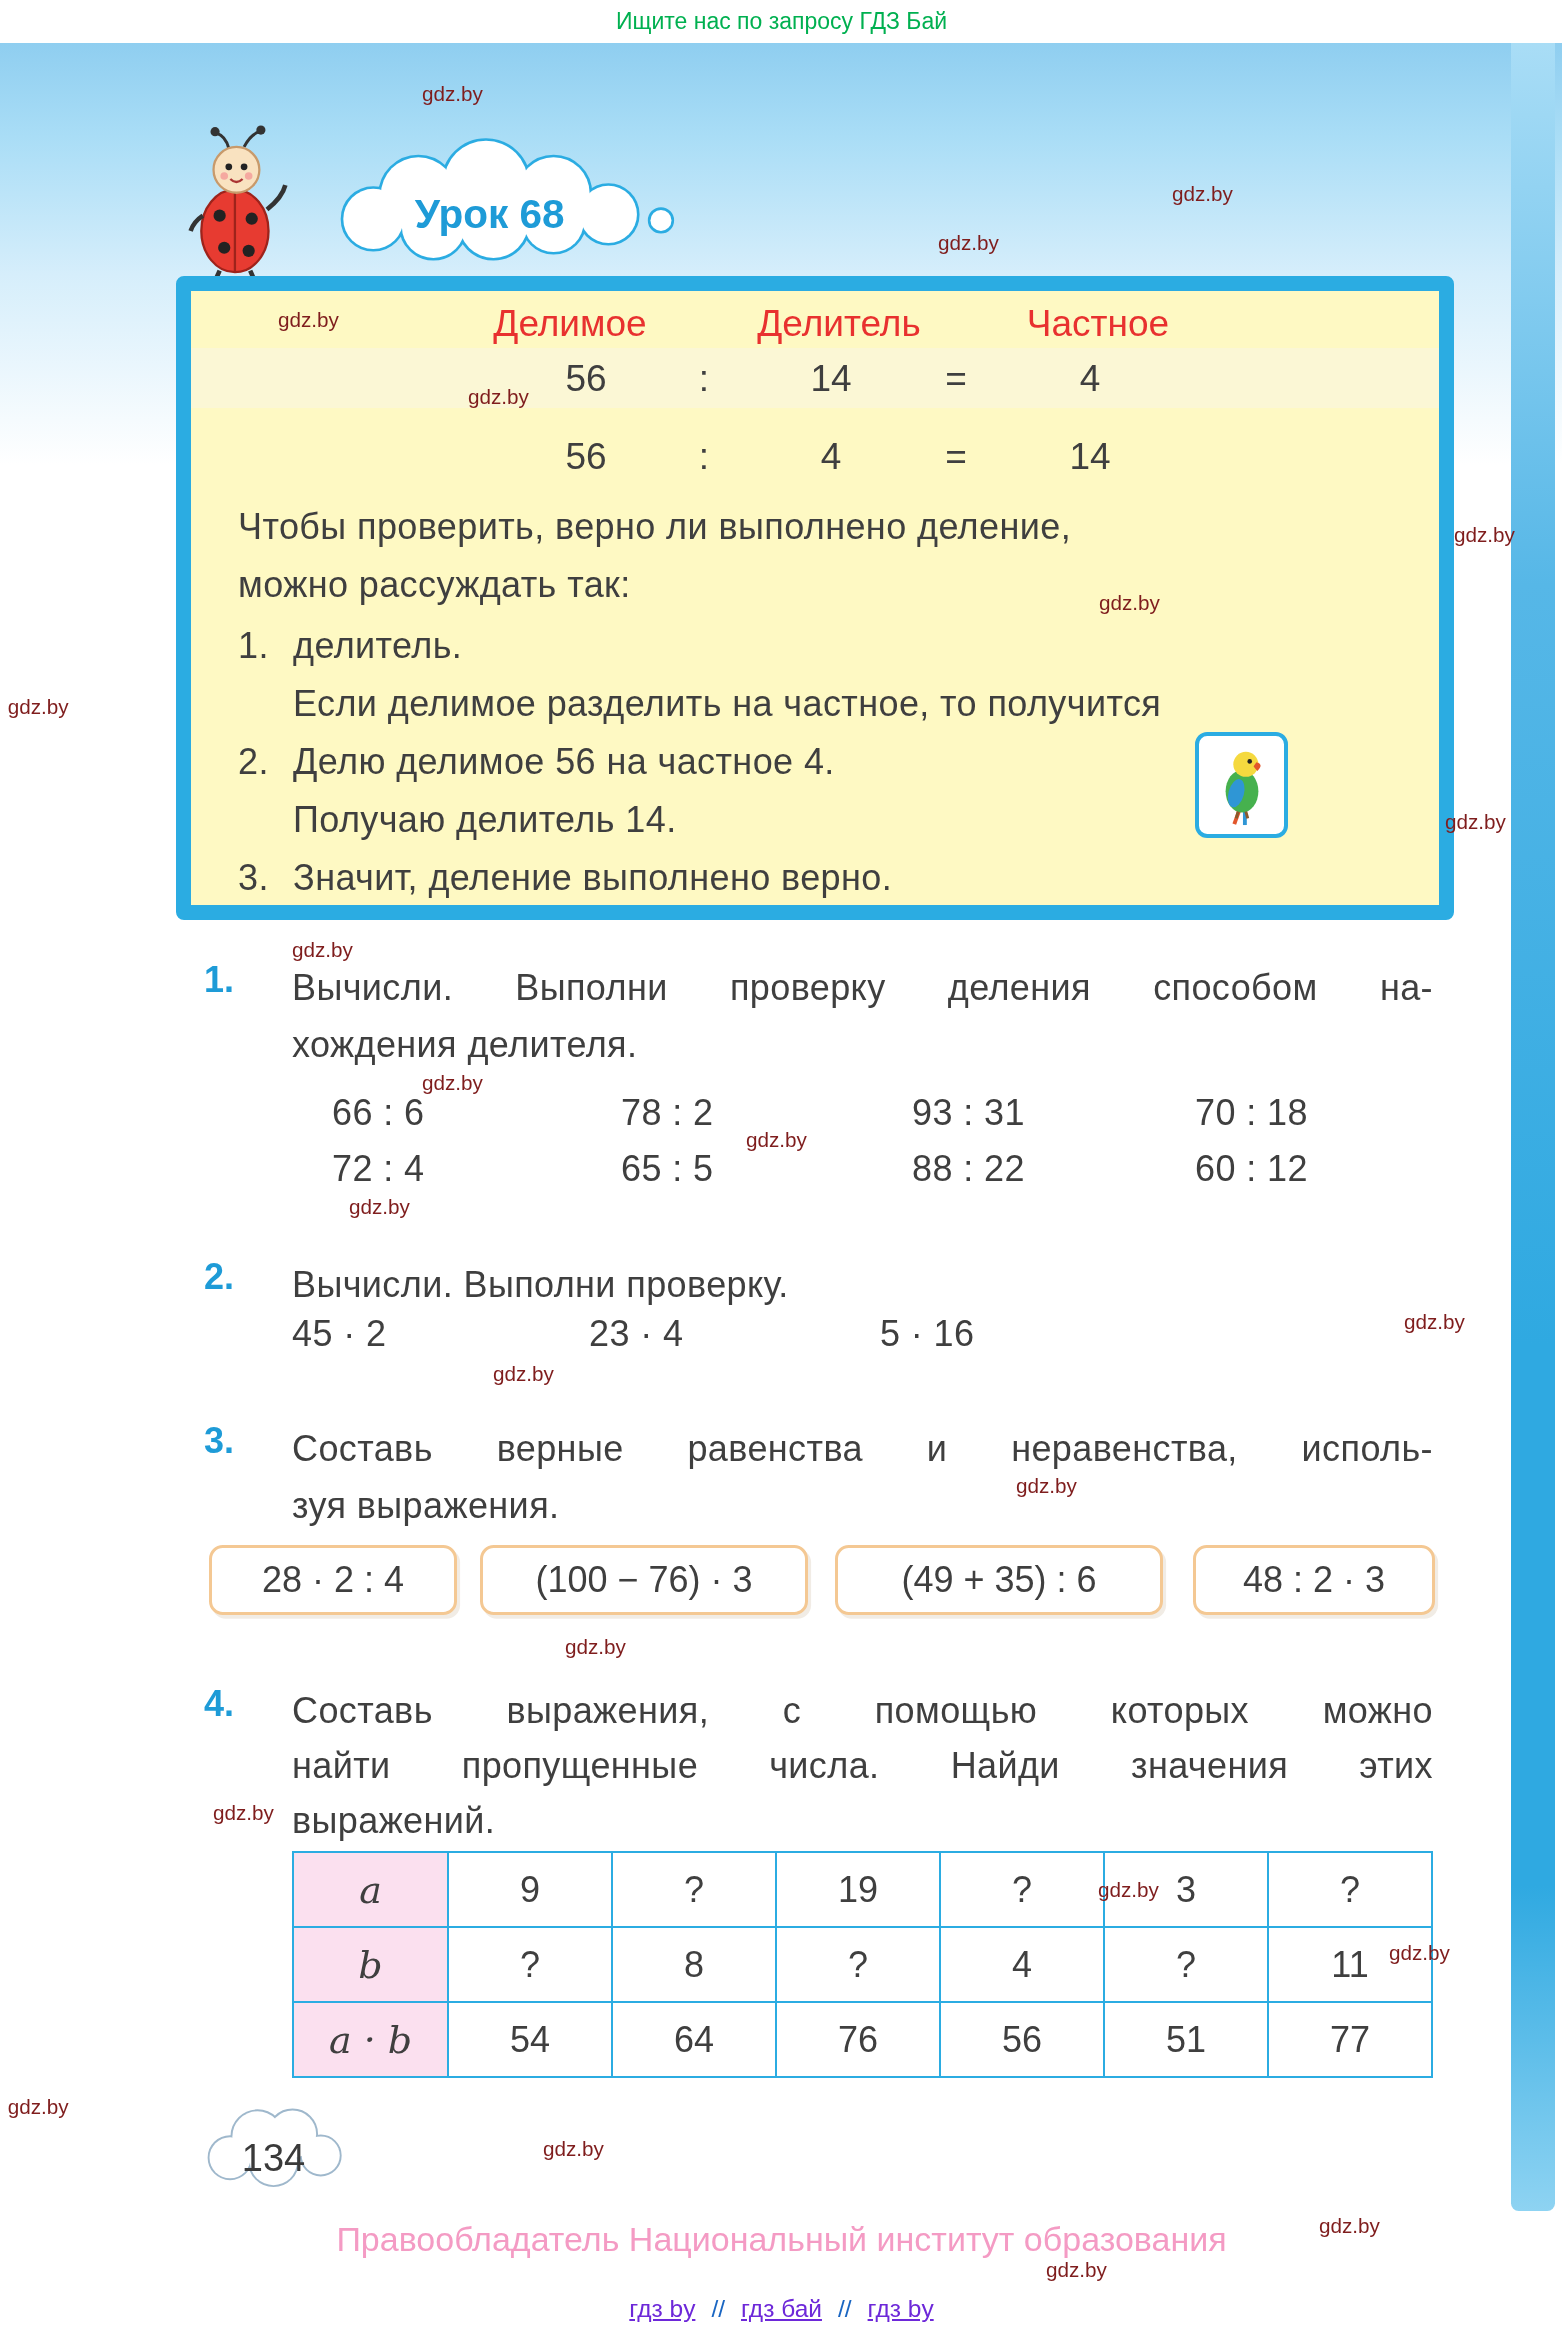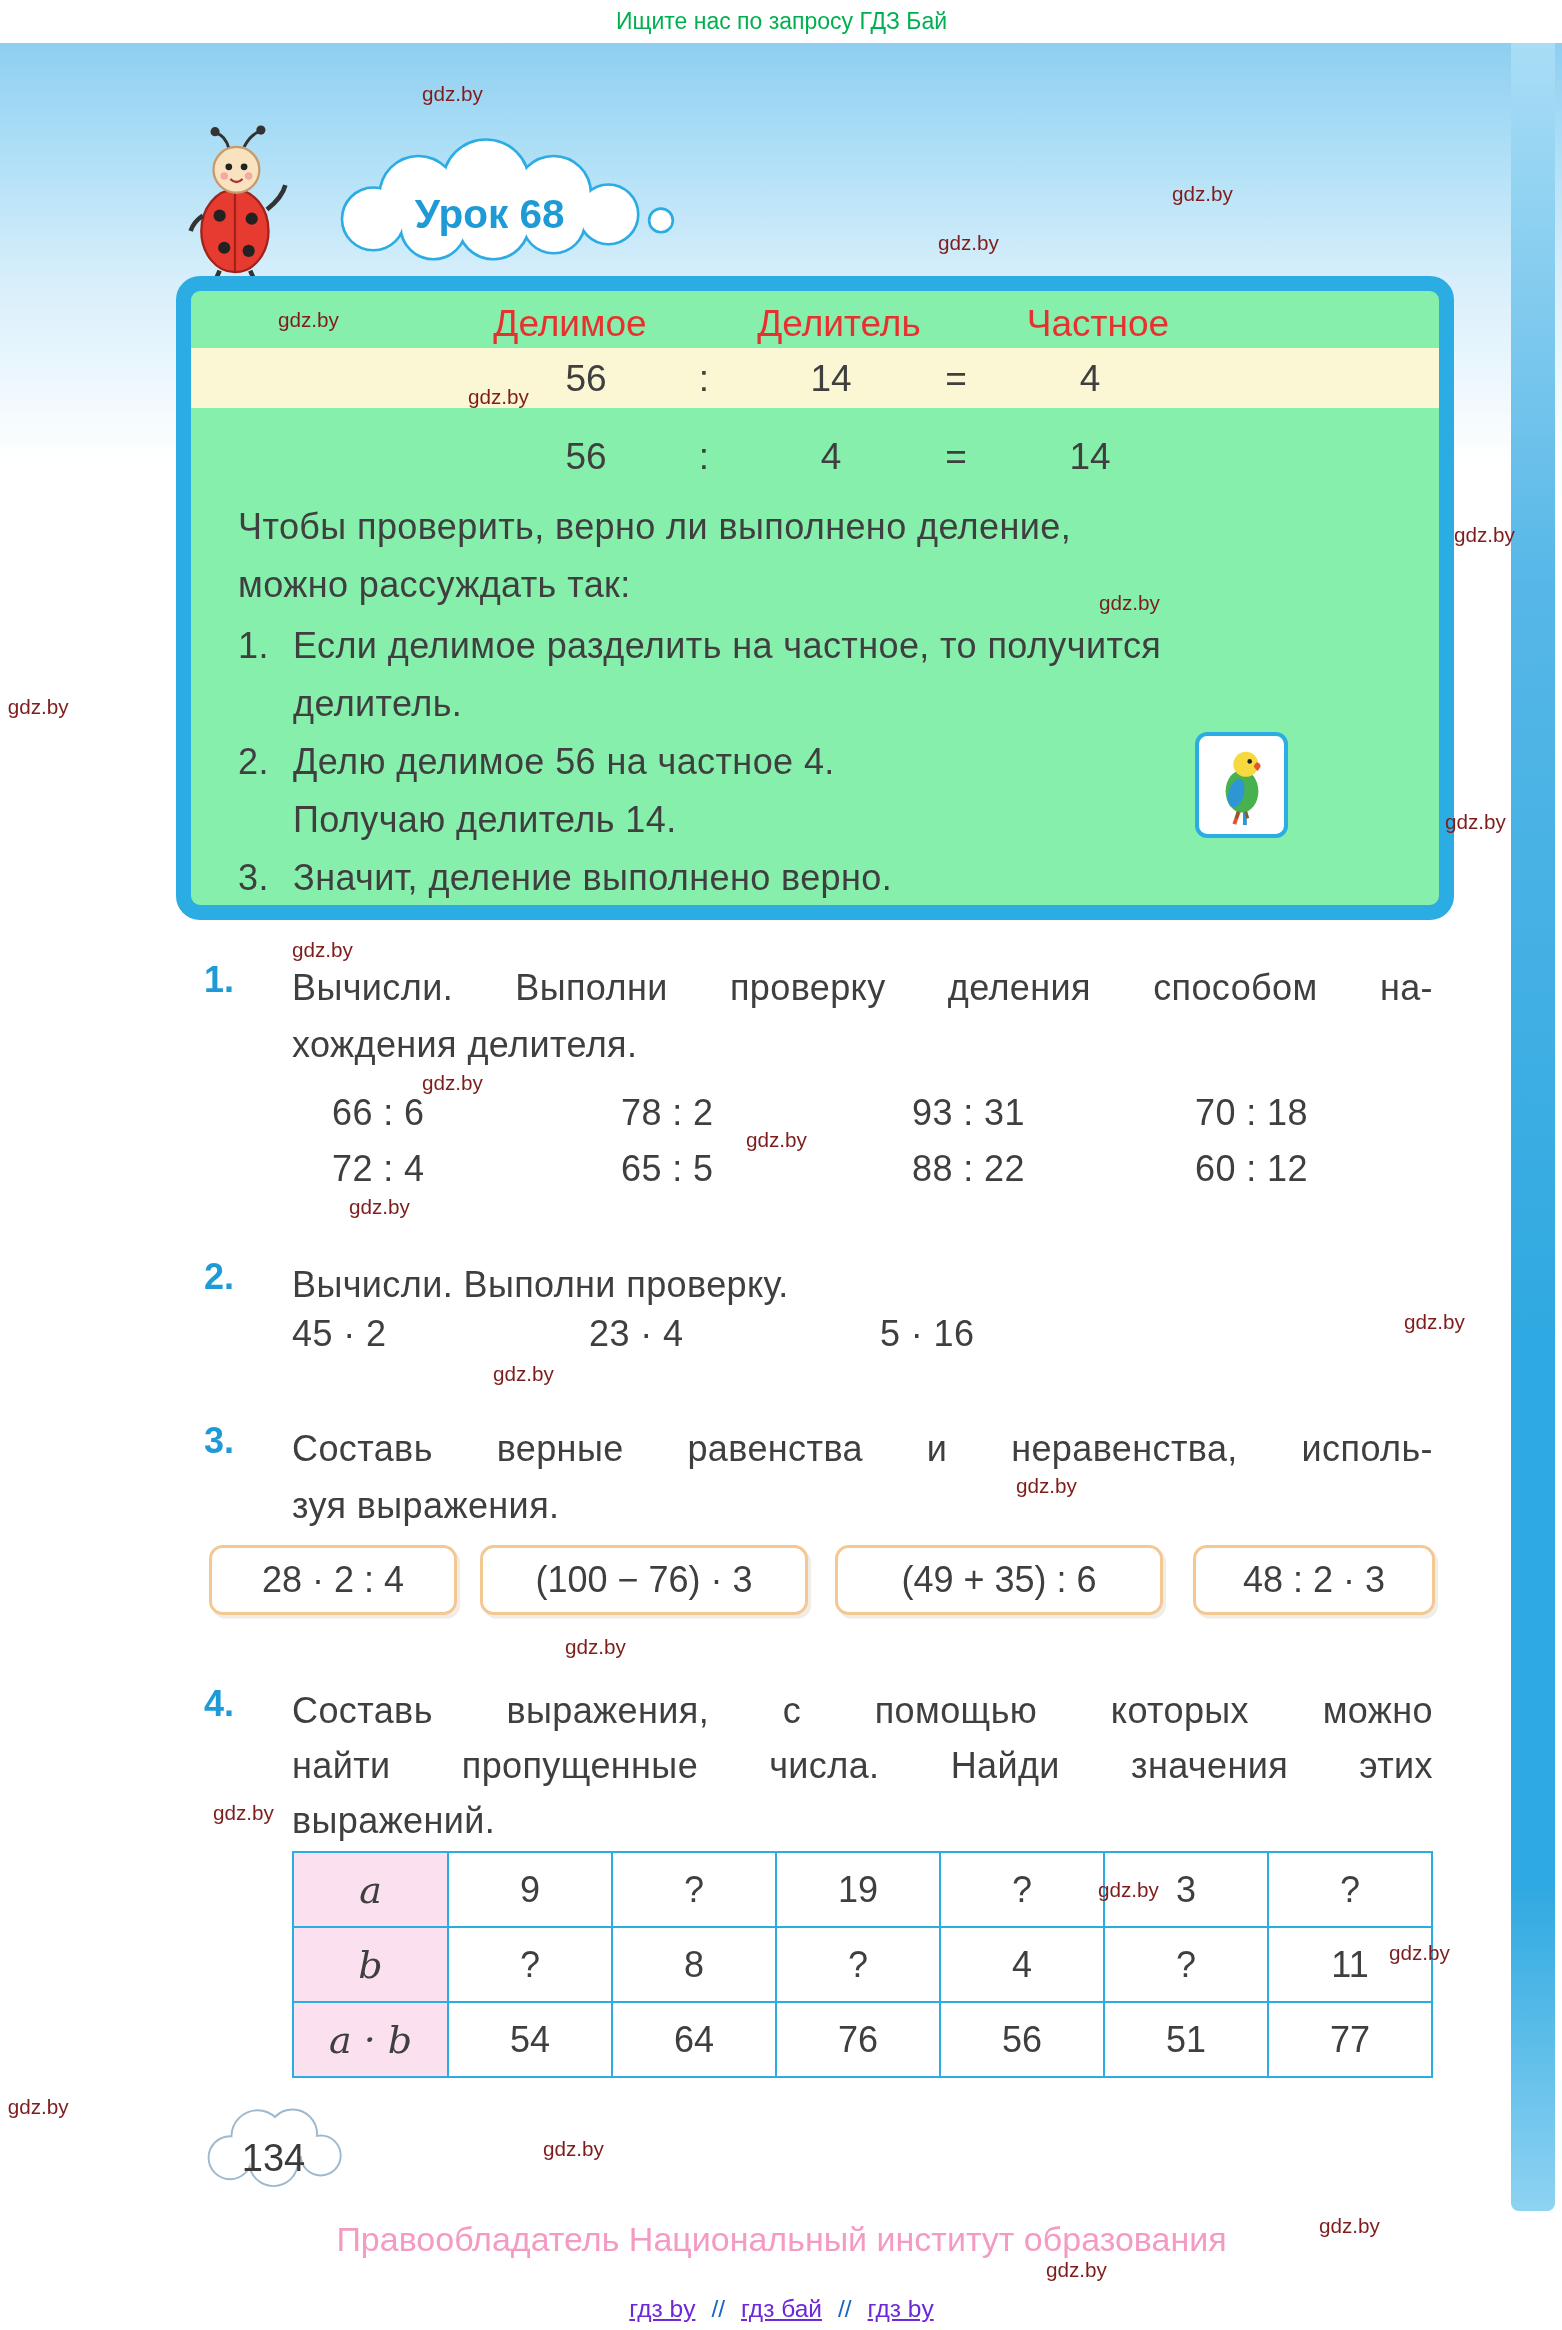--- a/index.html
+++ b/index.html
@@ -22,21 +22,21 @@
   .wm{position:absolute;font-size:20.7px;color:#7f1d1d;z-index:60;white-space:nowrap;}
 
   .ladybug{position:absolute;left:186px;top:124px;width:107px;height:165px;}
   .lesson-cloud{position:absolute;left:302px;top:136px;width:383px;height:132px;}
   .lesson-cloud text{font-family:"Liberation Sans",sans-serif;font-size:54px;font-weight:bold;fill:#1e9bd7;}
   .page-cloud{position:absolute;left:193px;top:2093px;width:161px;height:99px;}
   .page-cloud text{font-family:"Liberation Sans",sans-serif;font-size:50px;fill:#3a3a3a;}
 
   
   .rule-box{position:absolute;left:176px;top:276px;width:1248px;height:614px;
-       border:15.3px solid #2bace2;border-radius:24px;background:#86efac;}
+       border:15.3px solid #2bace2;border-radius:8px;background:#fef9c3;}
   .rh{position:absolute;top:12.2px;transform:translateX(-50%);
        color:#e8312f;font-size:37px;white-space:nowrap;}
   .hc0{left:379px}.hc1{left:648px}.hc2{left:907px}
   .rb-yellow{position:absolute;left:0;top:57px;width:100%;height:60px;background:#fbf7d5;}
   .eqt{position:absolute;transform:translateX(-50%);font-size:37px;white-space:nowrap;}
   .r1{top:67px}.r2{top:145px}
   .ec0{left:395px}.ec1{left:513px}.ec2{left:640px}.ec3{left:765px}.ec4{left:899px}
   .rb-text{position:absolute;left:47px;top:207px;width:1148px;
        font-size:36px;line-height:58px;letter-spacing:0.4px;}
   .steps{margin-top:3.1px;}
@@ -154,22 +154,22 @@
   <span class="eqt r2 ec3">=</span>
   <span class="eqt r2 ec4">14</span>
 
   <div class="rb-text">
     <div>Чтобы проверить, верно ли выполнено деление,</div>
     <div>можно рассуждать так:</div>
     <div class="steps">
       <div class="step">
         <div class="step-num">1.</div>
         <div class="step-lines">
+          <div>делитель.</div>
           <div>Если делимое разделить на частное, то получится</div>
-          <div>делитель.</div>
         </div>
       </div>
       <div class="step">
         <div class="step-num">2.</div>
         <div class="step-lines">
           <div>Делю делимое 56 на частное 4.</div>
           <div>Получаю делитель 14.</div>
         </div>
       </div>
       <div class="step">

